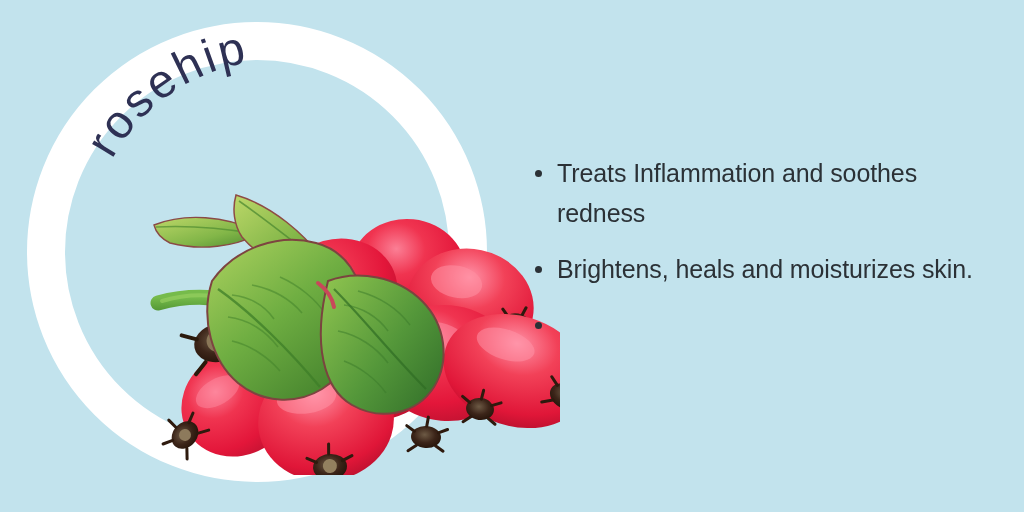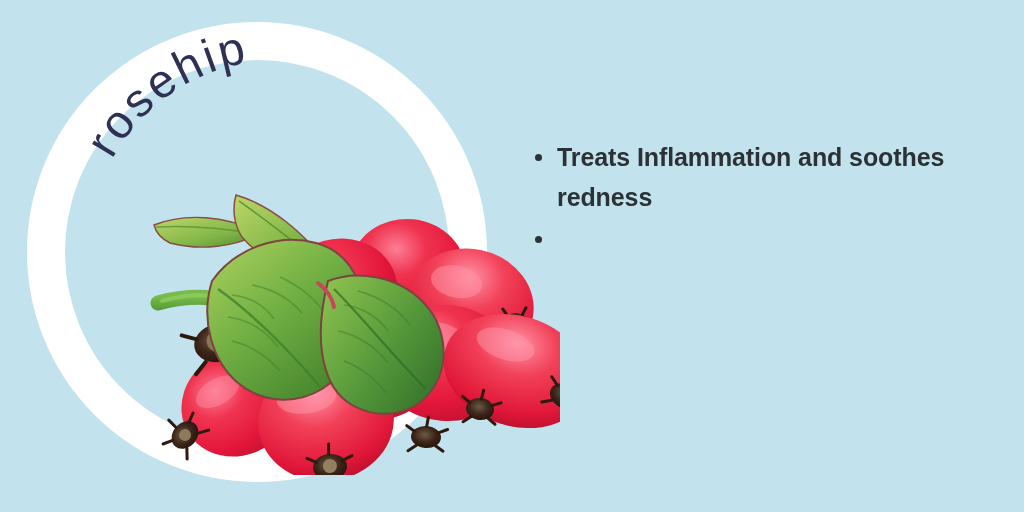--- a/index.html
+++ b/index.html
@@ -56,25 +56,25 @@
     width: 478px;
   }
   #benefits ul {
     list-style: none;
     margin: 0;
     padding: 0;
   }
   #benefits li {
     position: relative;
     padding-left: 29px;
-    margin: 0 0 2px 0;
+    margin: 16px 0 2px 0;
     color: #2b3136;
     font-size: 25px;
     line-height: 40px;
-    font-weight: 700;
+    font-weight: 400;
     letter-spacing: -0.1px;
   }
   #benefits li .bullet-dot {
     position: absolute;
     left: 7px;
     top: 17px;
     width: 7px;
     height: 7px;
     border-radius: 50%;
     background: #2b3136;
@@ -257,17 +257,21 @@
   </svg>
 
   <div id="benefits">
     <ul>
       <li>
         <span class="bullet-dot"></span>
         <span>Treats Inflammation and soothes redness</span>
       </li>
       <li>
         <span class="bullet-dot"></span>
+        <span>Brightens, heals and moisturizes skin.</span>
+      </li>
+      <li>
+        <span class="bullet-dot"></span>
       </li>
     </ul>
   </div>
 
 </div>
 
 </body></html>

